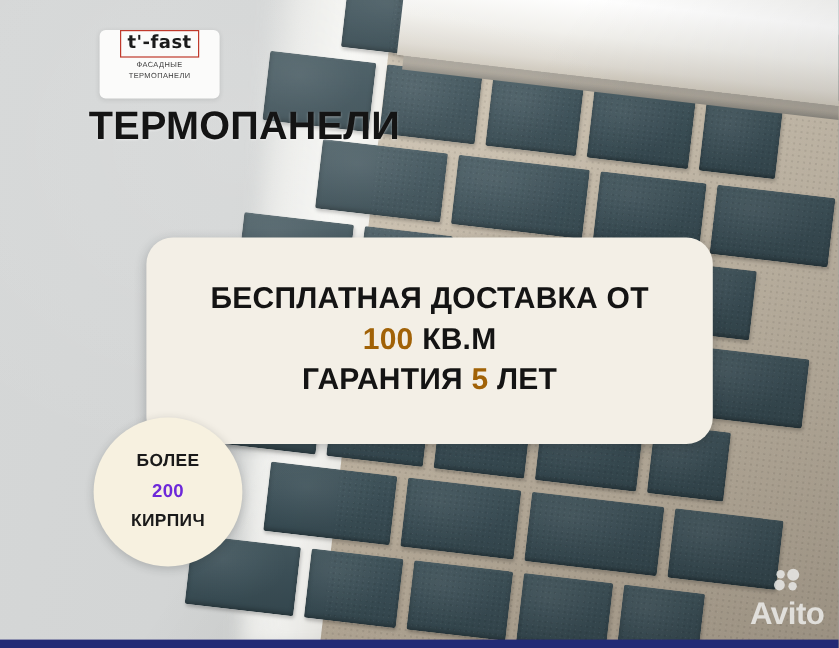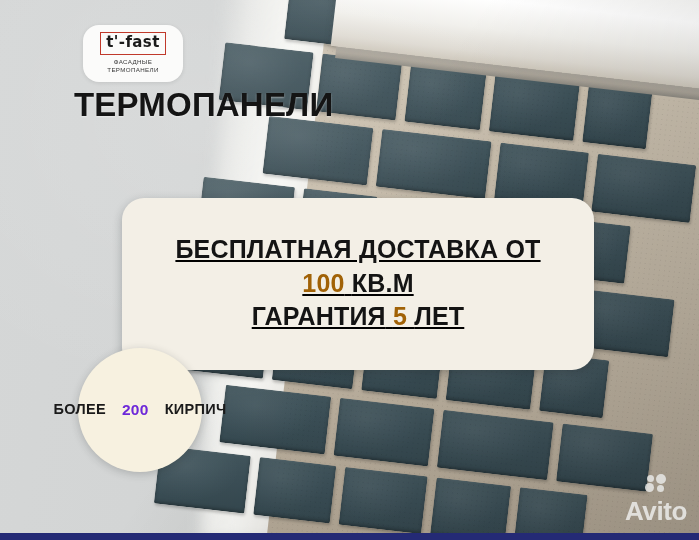--- a/index.html
+++ b/index.html
@@ -152,26 +152,25 @@
   }
 
   
   .logo-card {
     position: absolute;
     left: 83px;
     top: 25px;
     width: 100px;
     height: 57px;
     background: #fbfbfa;
-    border-radius: 16px;
+    border-radius: 5px;
     box-shadow: 0 1px 4px rgba(0,0,0,0.10);
     display: flex;
     flex-direction: column;
     align-items: center;
-    justify-content: center;
     gap: 3px;
   }
   .logo-mark {
     border: 1.4px solid #c0392b;
     padding: 0px 5px 1px 5px;
     font-size: 15px;
     font-weight: bold;
     color: #1b1b1b;
     letter-spacing: 0.4px;
     line-height: 1.32;
@@ -210,21 +209,20 @@
     background: #f3efe6;
     border-radius: 22px;
     box-shadow: 0 3px 10px rgba(30,35,38,0.28);
     display: flex;
     flex-direction: column;
     align-items: center;
     justify-content: center;
     gap: 1px;
     padding-bottom: 2px;
     box-sizing: border-box;
-    text-decoration: underline;
   }
   .offer-line {
     font-size: 25px;
     font-weight: bold;
     color: #141414;
     letter-spacing: 0.2px;
     line-height: 1.30;
     white-space: nowrap;
   }
   .accent { color: #a16207; }
@@ -233,24 +231,24 @@
   .colors-badge {
     position: absolute;
     left: 78px;
     top: 348px;
     width: 124px;
     height: 124px;
     border-radius: 50%;
     background: #f7f1e0;
     box-shadow: 0 2px 8px rgba(30,35,38,0.22);
     display: flex;
-    flex-direction: row;
+    flex-direction: column;
     align-items: center;
     justify-content: center;
-    gap: 16px;
+    gap: 5px;
   }
   .badge-line {
     font-size: 14.5px;
     font-weight: bold;
     color: #1a1a1a;
     letter-spacing: 0.3px;
     line-height: 1.34;
   }
   .badge-num { font-size: 15.5px; color: #6d28d9; }
 

